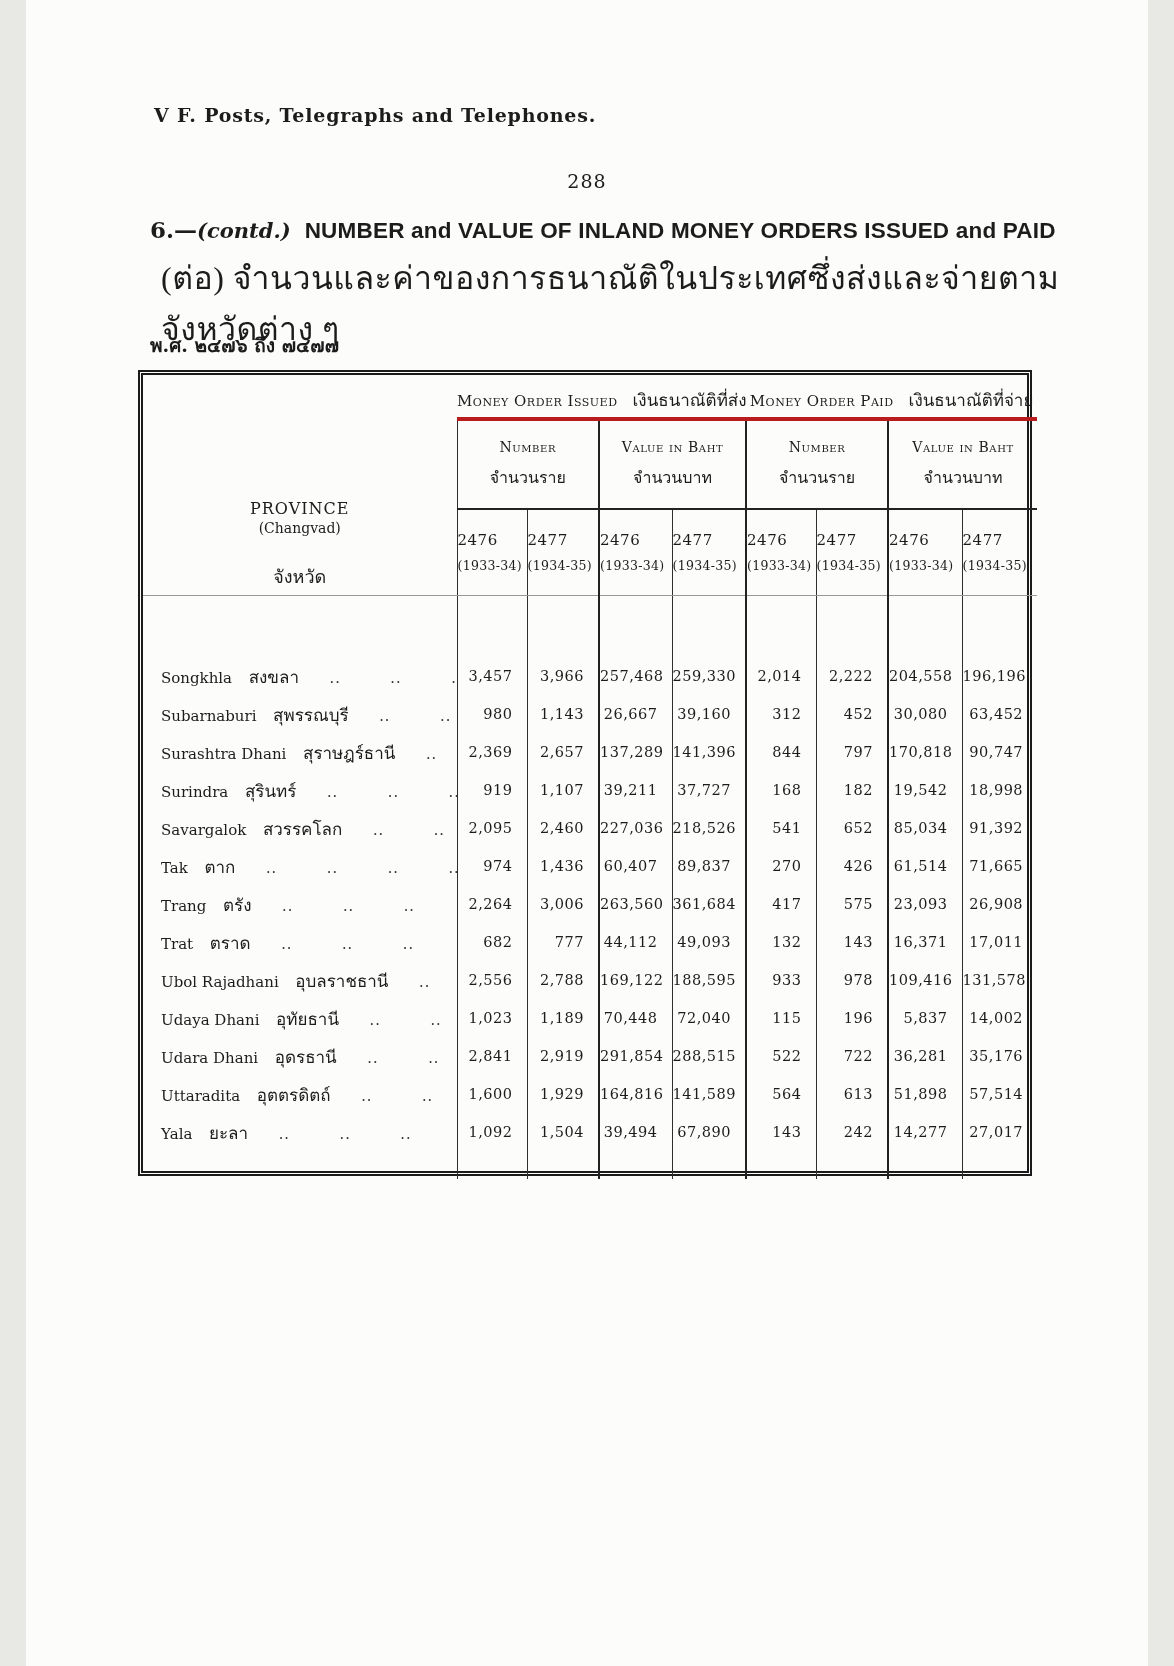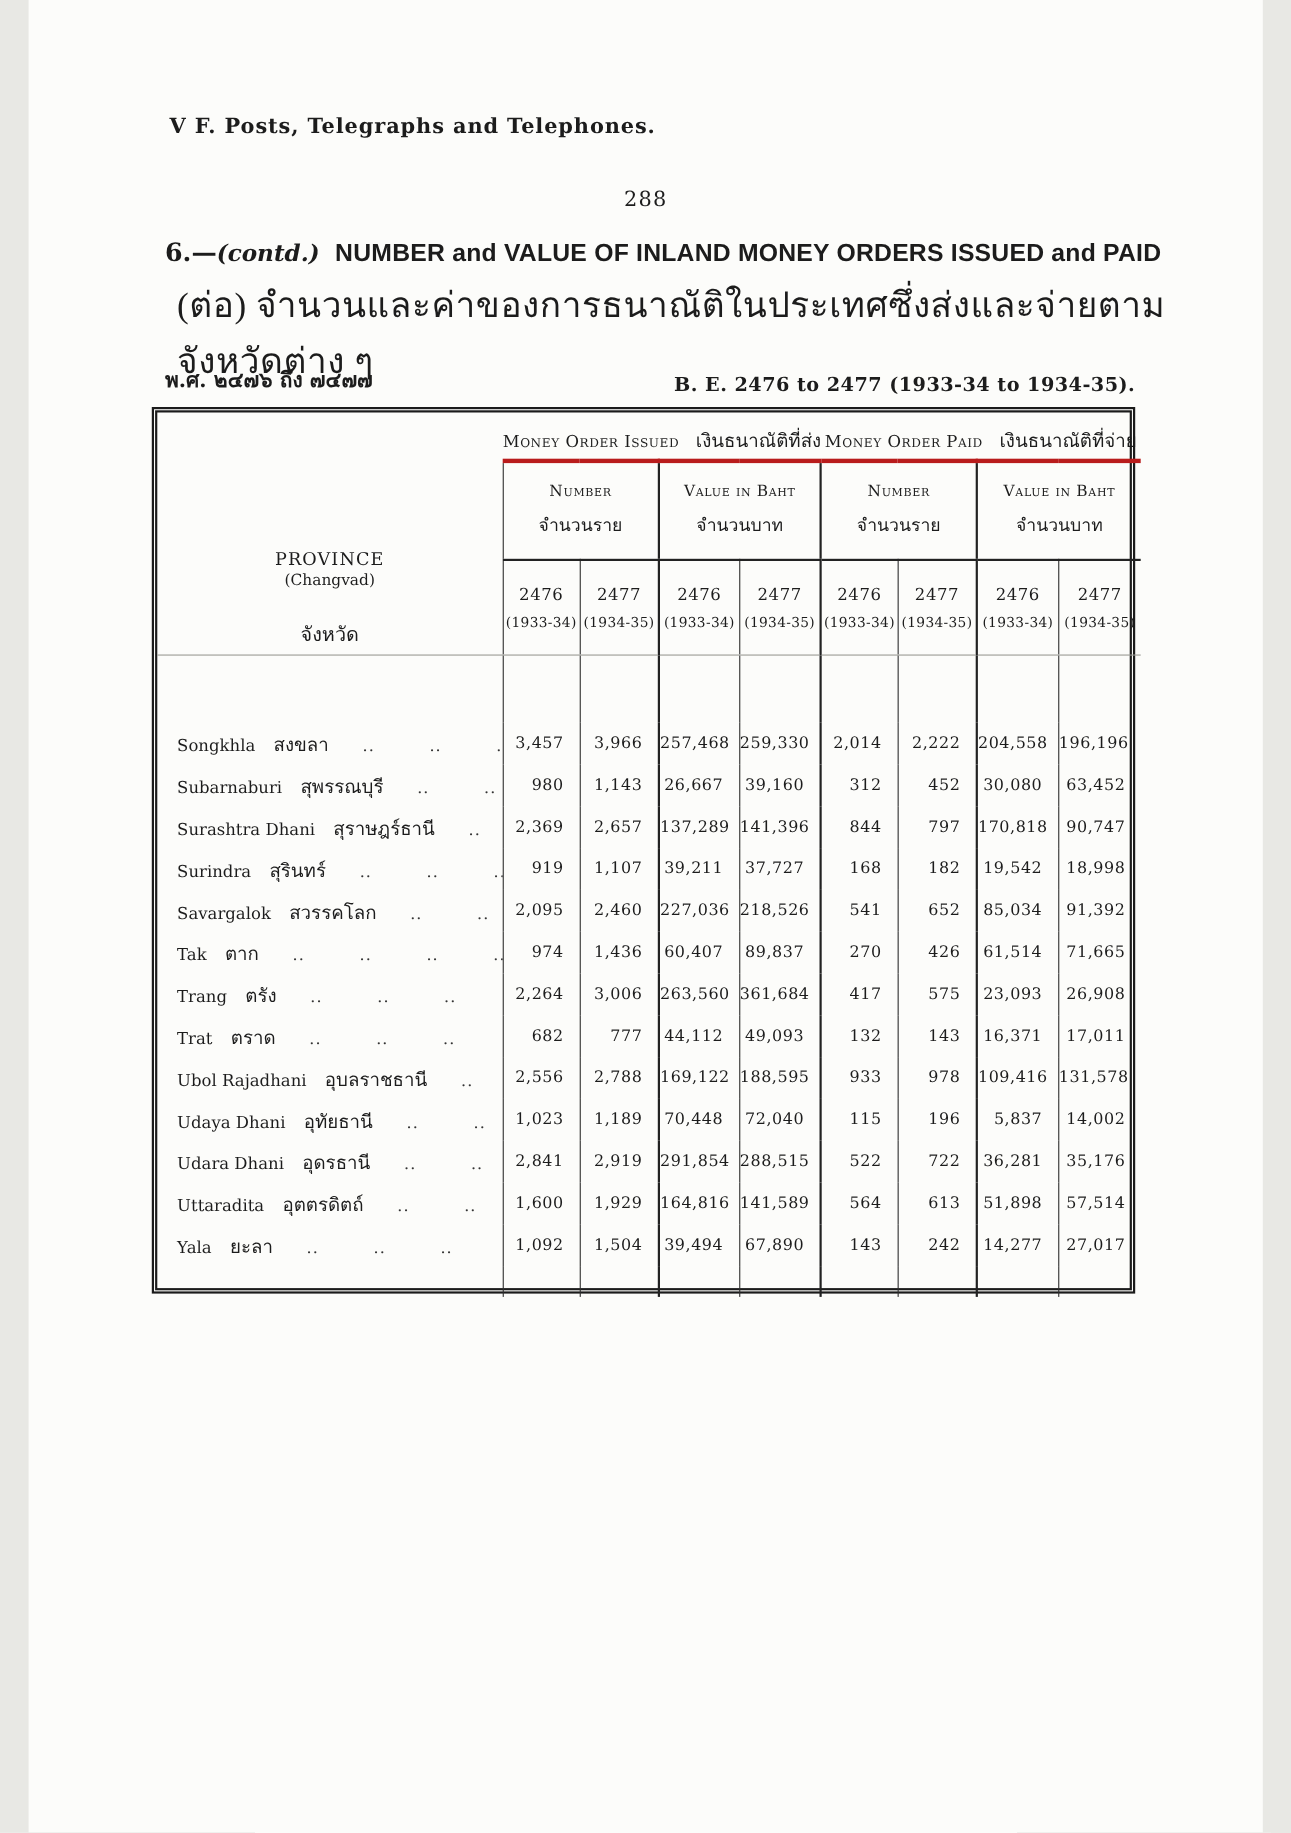--- a/index.html
+++ b/index.html
@@ -56,21 +56,21 @@
   .cb  { border-left: 1px solid #2e2e2e; }
   .cbh { border-left: 2px solid #222; }
   
   tr.group-row th { height: 44px; vertical-align: bottom; padding-bottom: 4px; }
   .group-cell { border-bottom: 4px solid #b91c1c; }
   .group-en { font-variant: small-caps; font-size: 15px; letter-spacing: 0.5px; }
   .group-thai { font-size: 17px; margin-left: 10px; }
   tr.sub-row th { height: 90px; text-align: center; border-bottom: 2px solid #222; }
   .sub-en { display: block; font-variant: small-caps; font-size: 14px; letter-spacing: 0.6px; }
   .sub-thai { display: block; font-size: 16px; margin-top: 10px; }
-  tr.year-row th { height: 86px; text-align: center; border-bottom: 1px solid #9a9a94; }
+  tr.year-row th { height: 86px; text-align: left; border-bottom: 1px solid #9a9a94; }
   .year-num { display: block; font-size: 15px; letter-spacing: 0.5px; }
   .year-era { display: block; font-size: 12.5px; margin-top: 9px; letter-spacing: 0.3px; }
   th.province-cell {
     text-align: center; vertical-align: middle;
     border-bottom: 1px solid #9a9a94;
   }
   .prov-line1 { display: block; font-variant: small-caps; font-size: 16px; letter-spacing: 1px; }
   .prov-line2 { display: block; font-size: 14px; margin-top: 2px; }
   .prov-thai  { display: block; font-size: 18px; margin-top: 26px; }
   
@@ -94,21 +94,20 @@
 
   <div class="title-block">
     <div class="title-line1">
       <span class="title-no">6.—</span><span class="title-contd">(contd.)</span><span class="title-main">NUMBER and VALUE OF INLAND MONEY ORDERS ISSUED and PAID</span>
     </div>
     <div class="title-thai">(ต่อ)  จำนวนและค่าของการธนาณัติในประเทศซึ่งส่งและจ่ายตามจังหวัดต่าง ๆ</div>
   </div>
 
   <div class="era-row">
     <span class="era-thai">พ.ศ. ๒๔๗๖ ถึง ๗๔๗๗</span>
-    <span class="era-english">B. E. 2476 to 2477 (1933-34 to 1934-35).</span>
   </div>
 
   <div class="table-wrap">
     <table class="mo">
       <colgroup>
         <col style="width:314px">
         <col style="width:70px">
           <col style="width:72px">
           <col style="width:73px">
           <col style="width:74px">

